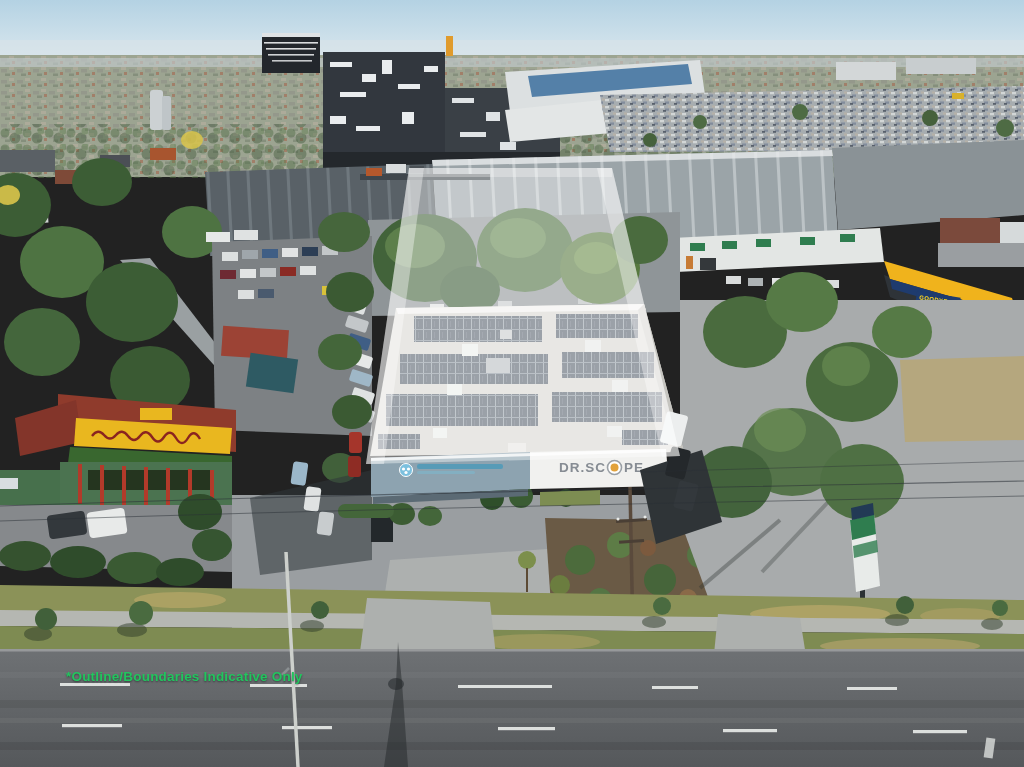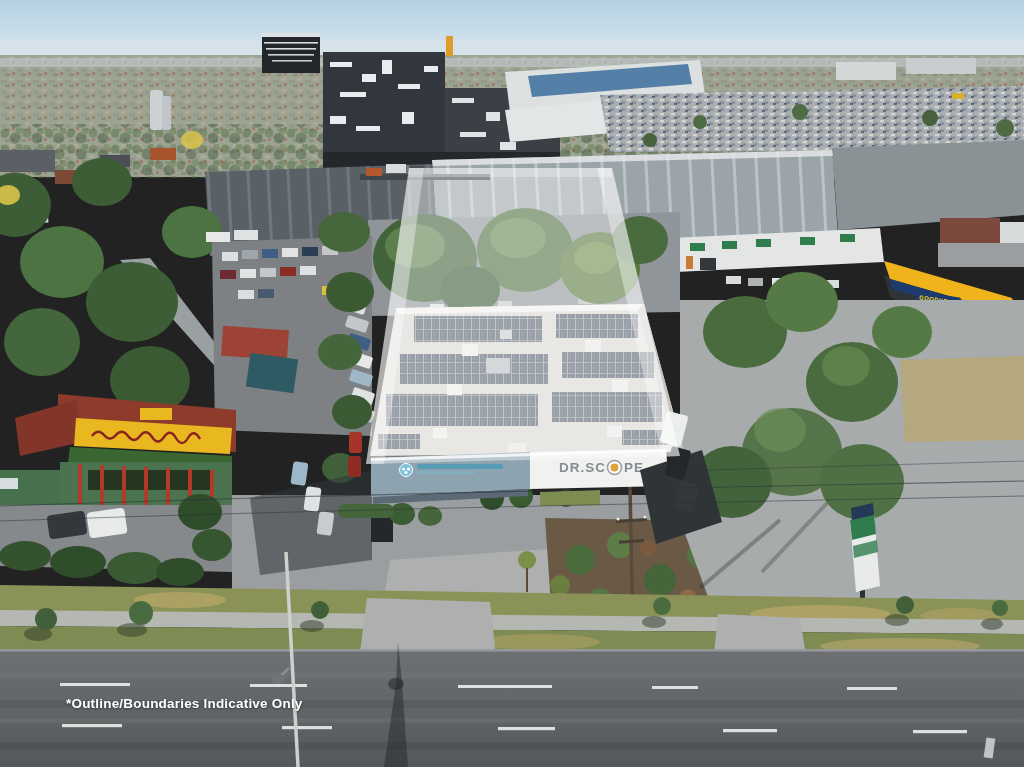--- a/index.html
+++ b/index.html
@@ -1,18 +1,18 @@
 <!DOCTYPE html>
 <html><head>
 <meta charset="utf-8">
 <style>
   html,body{margin:0;padding:0;background:#222;}
   .stage{position:relative;width:1024px;height:767px;overflow:hidden;font-family:"Liberation Sans",sans-serif;}
   .stage svg{position:absolute;left:0;top:0;}
-  .disclaimer{position:absolute;left:66px;top:696px;font-size:13.5px;font-weight:600;letter-spacing:.2px;color:#ffffff;text-shadow:0 1px 2px rgba(20,24,28,.55);}
+  .disclaimer{position:absolute;left:66px;top:669px;font-size:13.5px;font-weight:600;letter-spacing:.2px;color:#22c55e;text-shadow:0 1px 2px rgba(20,24,28,.55);}
 </style>
 </head>
 <body>
 
 <div class="stage">
 <svg width="1024" height="767" viewBox="0 0 1024 767">
   <defs>
     <linearGradient id="gSky" x1="0" y1="0" x2="0" y2="1">
       <stop offset="0" stop-color="#b4d2e3"></stop>
           <stop offset="1" stop-color="#dde9ef"></stop>

